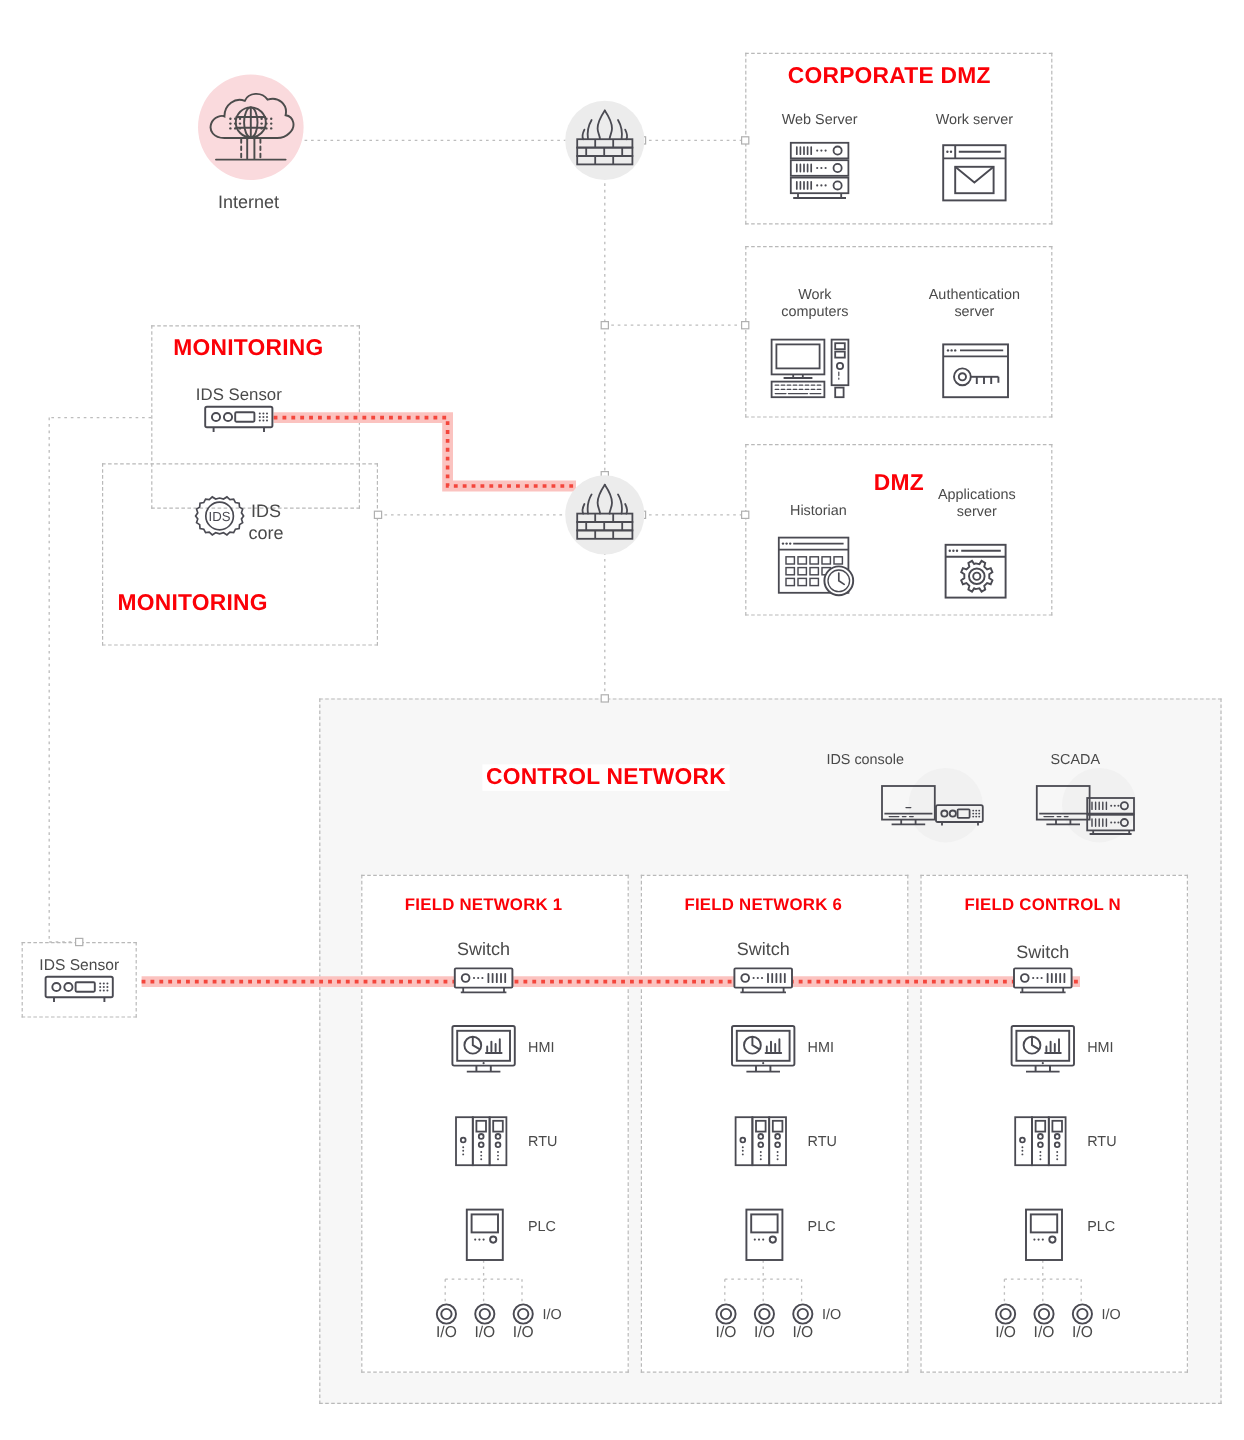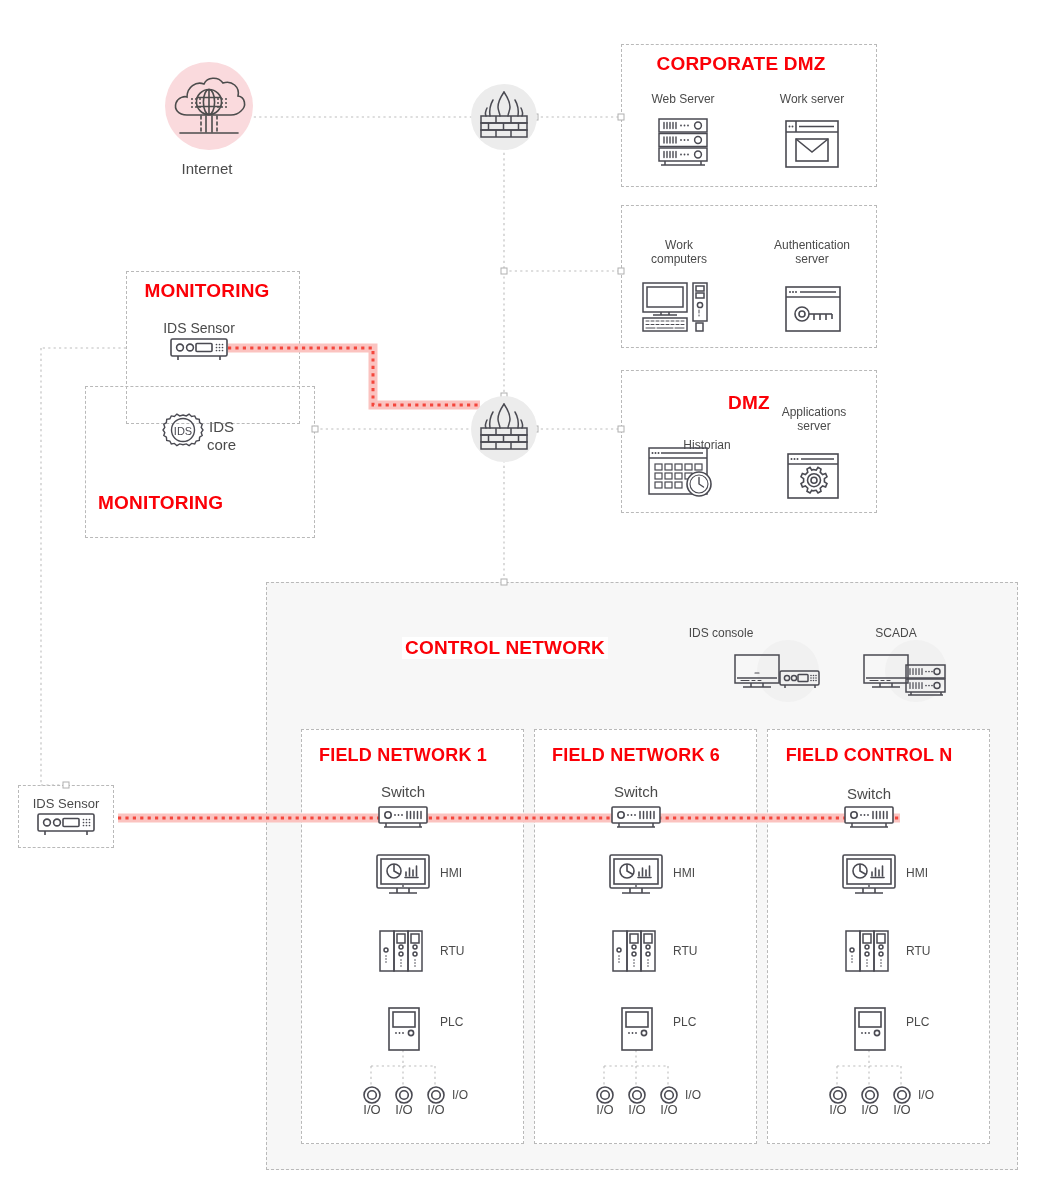--- a/index.html
+++ b/index.html
@@ -23,21 +23,21 @@
   .ztitle{
     position:absolute;
     color:#fb0007;
     font-weight:bold;
     letter-spacing:0.2px;
     white-space:nowrap;
     background:#ffffff;
     padding:0 3px;
   }
   .t19{font-size:19px;}
-  .t18{font-size:18px;}
+  .t18{font-size:14px;}
 
   
   .dlabel{
     position:absolute;
     color:#4a4a4a;
     white-space:nowrap;
     text-align:center;
     line-height:1.18;
   }
   .s16{font-size:12px;}
@@ -303,21 +303,21 @@
       </g>
       <g fill="#4a4a52">
         <circle cx="6" cy="7" r="1"></circle>
           <circle cx="9" cy="7" r="1"></circle>
           <circle cx="12" cy="7" r="1"></circle>
       </g>
     </svg>
   </div>
 
   <div class="ztitle t19" style="left:749px;top:380px;transform:translateX(-50%);margin-top:12px;">DMZ</div>
-  <div class="dlabel s16 ctr" style="left:682px;top:438px;margin-left:25px;">Historian</div>
+  <div class="dlabel s16 ctr" style="left:682px;top:418px;">Historian</div>
   <div class="ico" style="left:647px;top:446px;">
     <svg width="70" height="52" viewBox="0 0 70 52">
       <g fill="none" stroke="#4a4a52" stroke-width="1.5">
         <rect x="2" y="2" width="58" height="46"></rect>
         <path d="M2 12 H60"></path>
         <path d="M14 7 H56"></path>
       </g>
       <g fill="#4a4a52">
         <circle cx="5.5" cy="7" r="1"></circle>
           <circle cx="8.5" cy="7" r="1"></circle>

